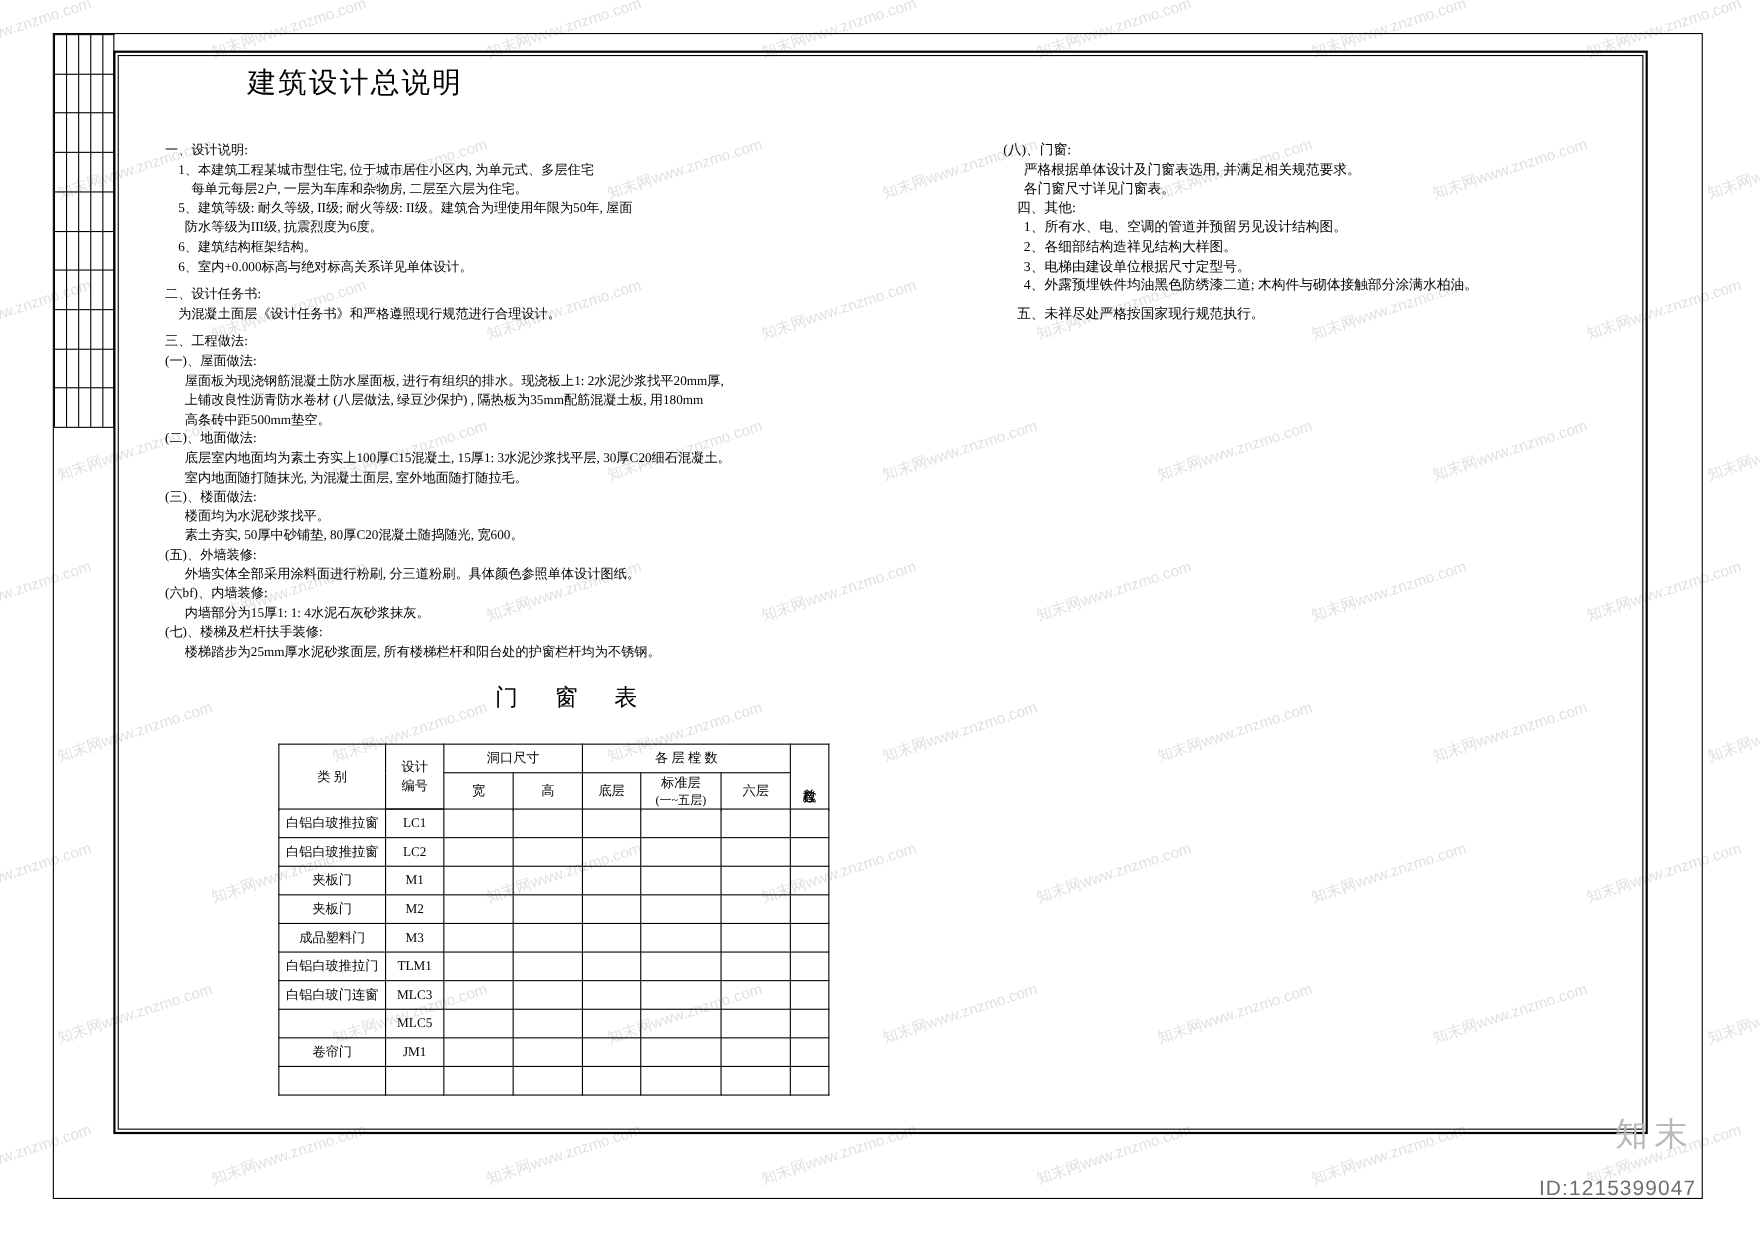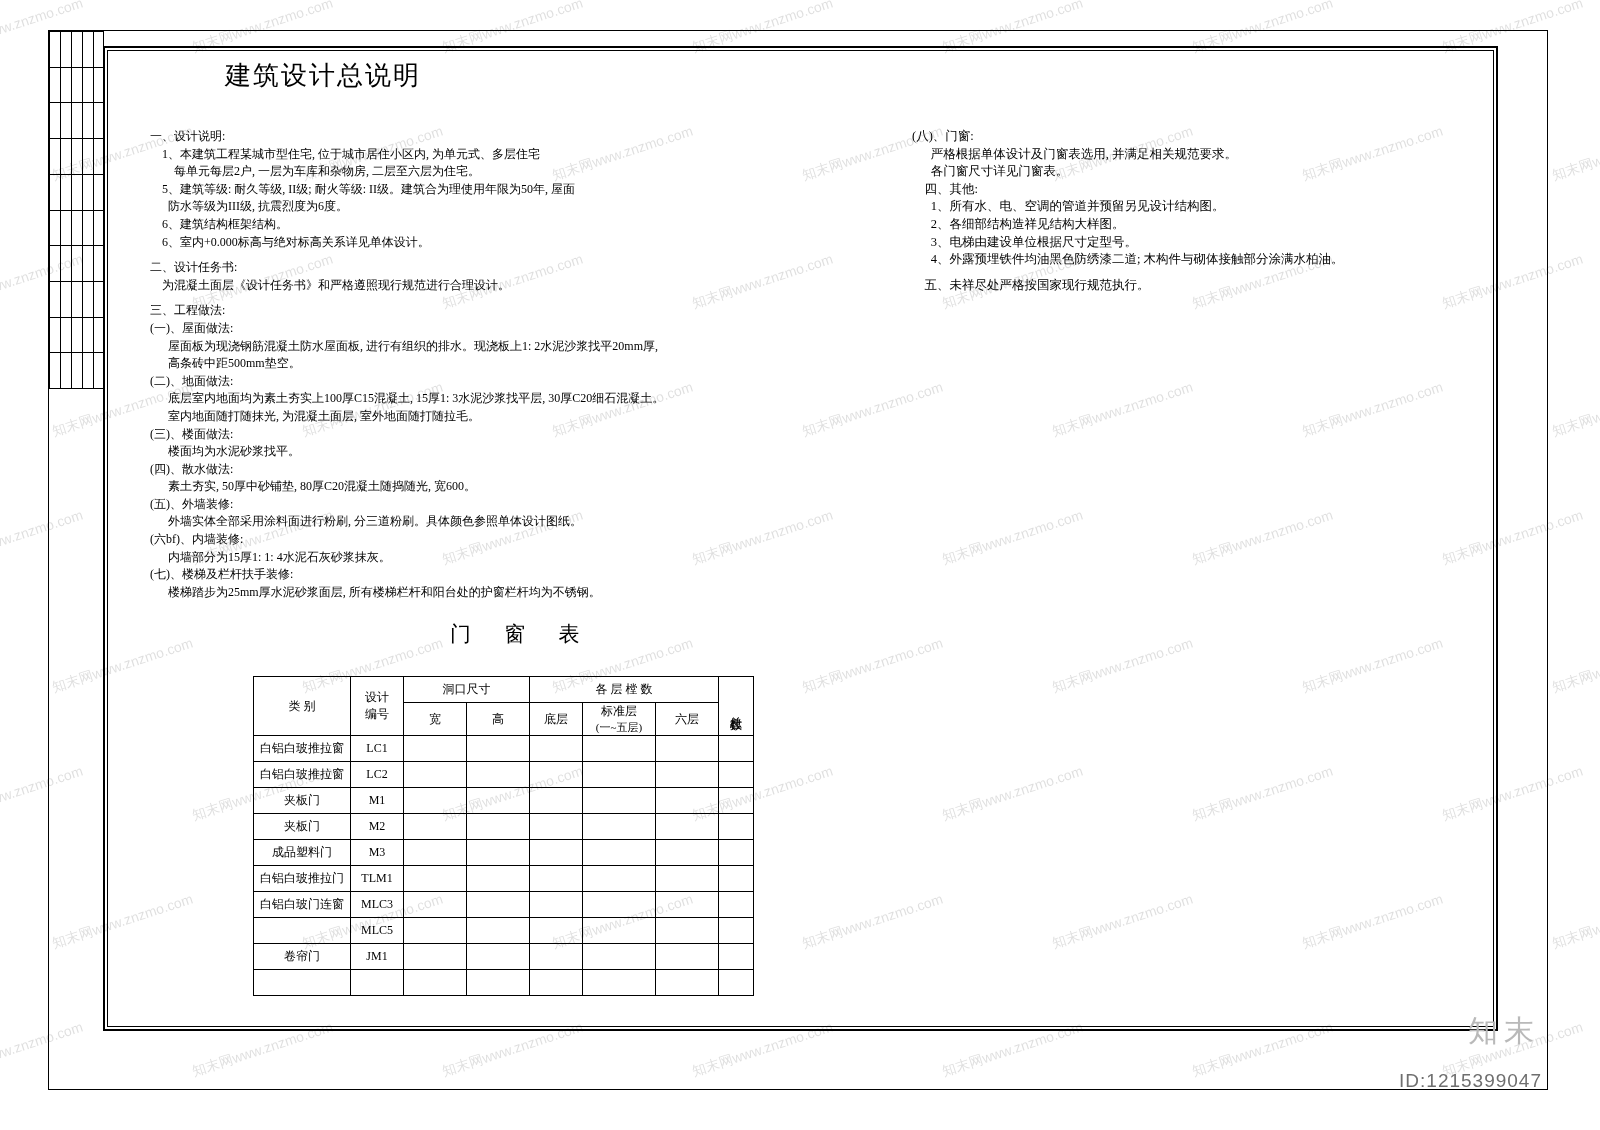--- a/index.html
+++ b/index.html
@@ -240,27 +240,27 @@
     <div class="p">      防水等级为III级, 抗震烈度为6度。</div>
     <div class="p">    6、建筑结构框架结构。</div>
     <div class="p">    6、室内+0.000标高与绝对标高关系详见单体设计。</div>
     <div class="p" style="height: 8px;">&nbsp;</div>
     <div class="p">二、设计任务书:</div>
     <div class="p">    为混凝土面层《设计任务书》和严格遵照现行规范进行合理设计。</div>
     <div class="p" style="height: 8px;">&nbsp;</div>
     <div class="p">三、工程做法:</div>
     <div class="p">(一)、屋面做法:</div>
     <div class="p">      屋面板为现浇钢筋混凝土防水屋面板, 进行有组织的排水。现浇板上1: 2水泥沙浆找平20mm厚,</div>
+    <div class="p">      上铺改良性沥青防水卷材 (八层做法, 绿豆沙保护) , 隔热板为35mm配筋混凝土板, 用180mm</div>
     <div class="p">      高条砖中距500mm垫空。</div>
     <div class="p">(二)、地面做法:</div>
     <div class="p">      底层室内地面均为素土夯实上100厚C15混凝土, 15厚1: 3水泥沙浆找平层, 30厚C20细石混凝土。</div>
     <div class="p">      室内地面随打随抹光, 为混凝土面层, 室外地面随打随拉毛。</div>
     <div class="p">(三)、楼面做法:</div>
     <div class="p">      楼面均为水泥砂浆找平。</div>
-    <div class="p">(四)、散水做法:</div>
     <div class="p">      素土夯实, 50厚中砂铺垫, 80厚C20混凝土随捣随光, 宽600。</div>
     <div class="p">(五)、外墙装修:</div>
     <div class="p">      外墙实体全部采用涂料面进行粉刷, 分三道粉刷。具体颜色参照单体设计图纸。</div>
     <div class="p">(六bf)、内墙装修:</div>
     <div class="p">      内墙部分为15厚1: 1: 4水泥石灰砂浆抹灰。</div>
     <div class="p">(七)、楼梯及栏杆扶手装修:</div>
     <div class="p">      楼梯踏步为25mm厚水泥砂浆面层, 所有楼梯栏杆和阳台处的护窗栏杆均为不锈钢。</div>
   </div>
 <div class="col-right" id="col-right">
     <div class="p">(八)、门窗:</div>

